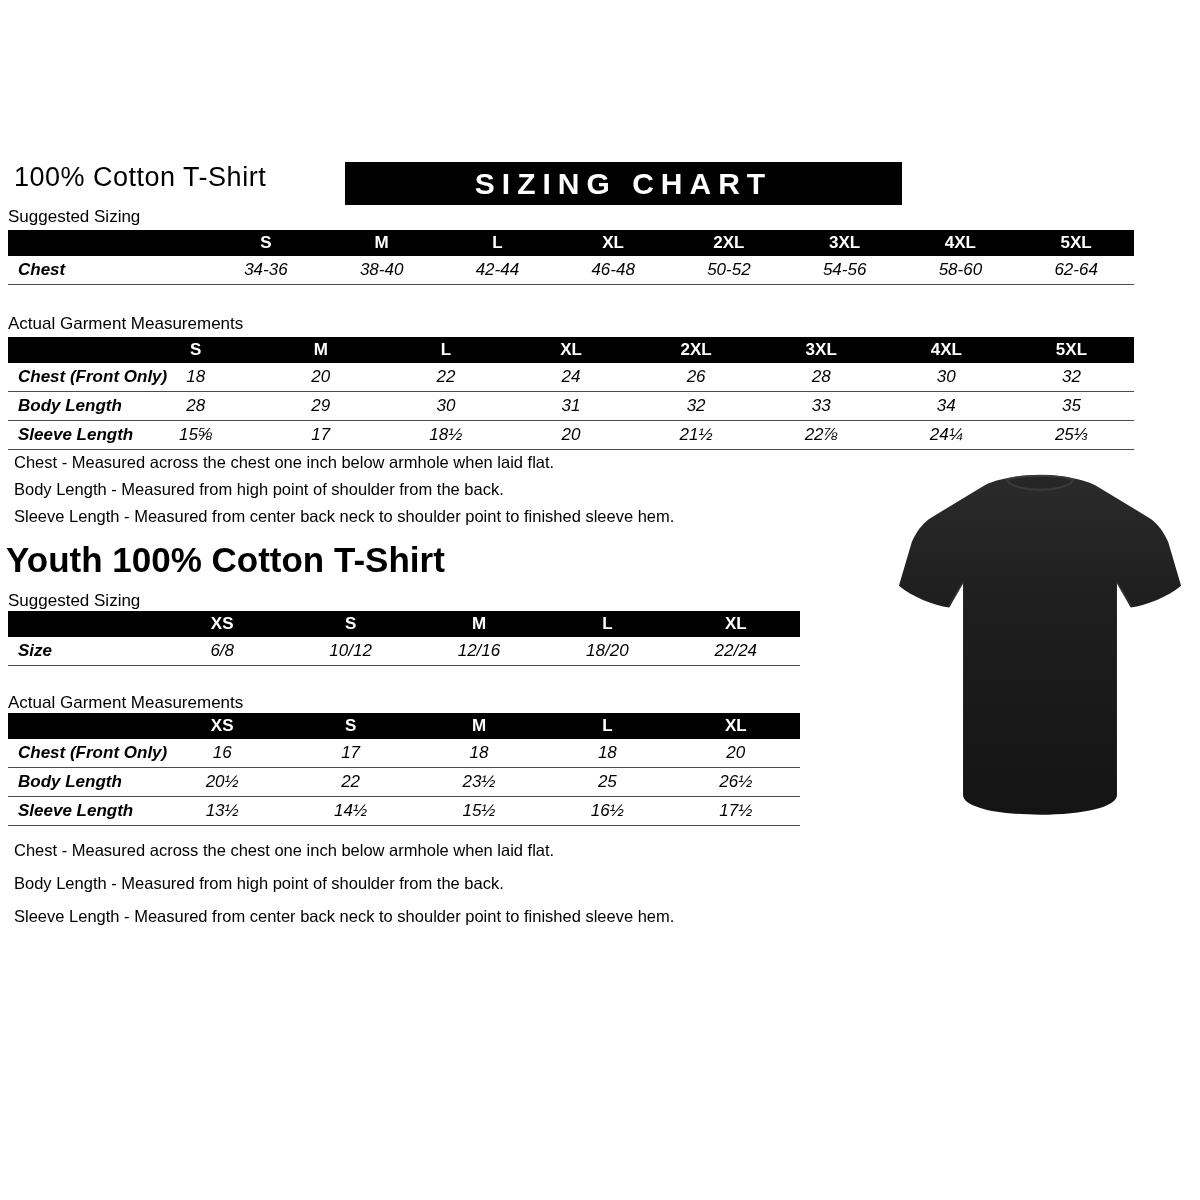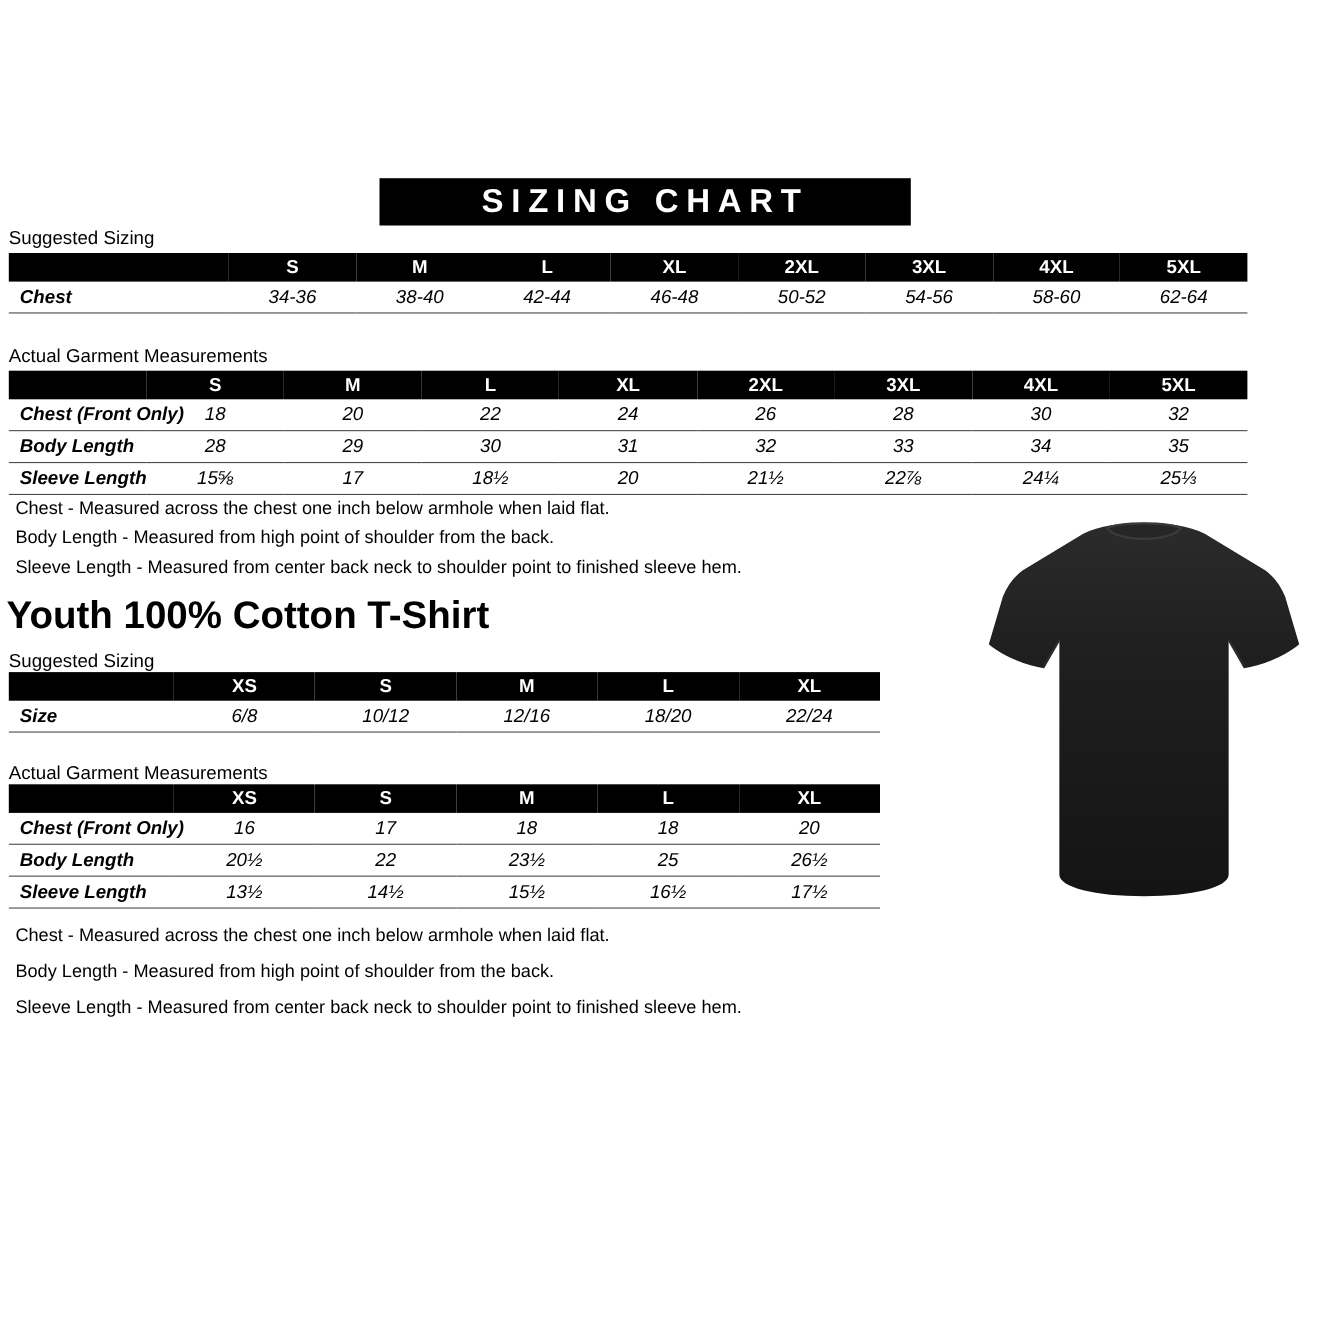--- a/index.html
+++ b/index.html
@@ -2,21 +2,21 @@
 <html><head>
 <meta charset="utf-8">
 <style>
   html,body{margin:0;padding:0;background:#fff;}
   body{width:1200px;height:1200px;font-family:"Liberation Sans", sans-serif;color:#000;}
   .canvas{position:relative;width:1200px;height:1200px;background:#fff;overflow:hidden;}
 
   
   #adult-title{position:absolute;left:14px;top:162px;font-size:27px;font-weight:400;margin:0;letter-spacing:.5px;}
   #youth-title{position:absolute;left:6px;top:540px;font-size:35px;font-weight:700;margin:0;}
-  #banner{position:absolute;left:345px;top:162px;width:483px;height:43px;background:#000;color:#fff;
+  #banner{position:absolute;left:345px;top:162px;width:557px;height:43px;background:#000;color:#fff;
           display:flex;align-items:center;justify-content:center;font-size:30px;font-weight:700;letter-spacing:7px;}
   .subhead{position:absolute;left:8px;font-size:17px;font-weight:400;}
   #sug1{top:207px}
   #act1{top:314px}
   #sug2{top:591px}
   #act2{top:693px}
 
   
   table{border-collapse:collapse;table-layout:fixed;position:absolute;background:#fff;}
   #t1,#t2{left:8px;width:1126px;}
@@ -41,20 +41,21 @@
 
   
   #tshirt{position:absolute;left:892px;top:470px;width:296px;height:348px;}
   #tshirt svg{width:100%;height:100%;display:block;}
 </style>
 </head>
 <body>
 
 <div class="canvas">
 
+  <h1 id="adult-title">100% Cotton T-Shirt</h1>
   <div id="banner">SIZING CHART</div>
 
   <div class="subhead" id="sug1">Suggested Sizing</div>
   <table id="t1">
       <thead>
         <tr>
           <th class="col0"></th>
           <th>S</th>
           <th>M</th>
           <th>L</th>

